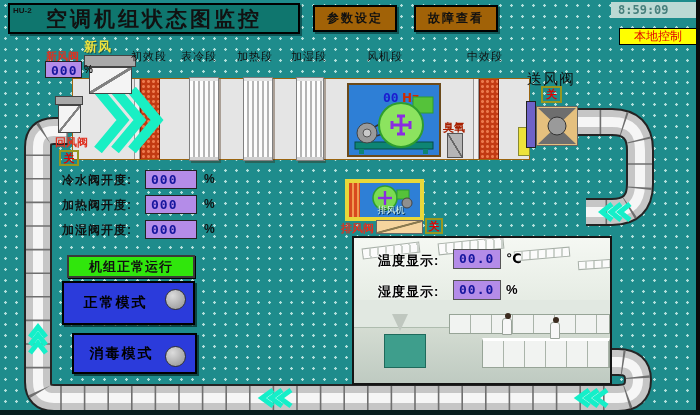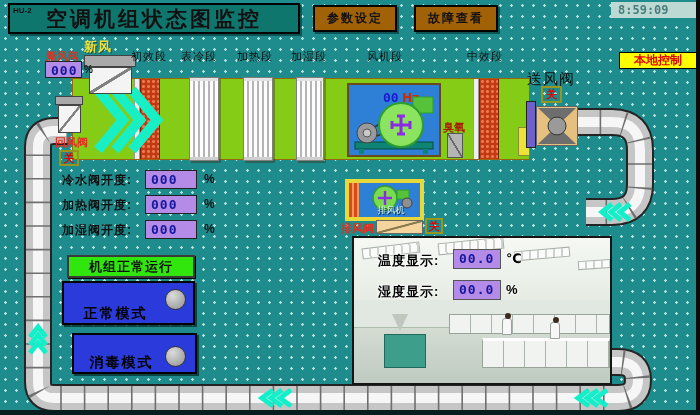--- a/index.html
+++ b/index.html
@@ -21,35 +21,35 @@
     border:2px solid #000; z-index:5; display:flex; align-items:center; justify-content:center;
     box-shadow:2px 2px 0 rgba(0,40,40,.55); }
   .title-box .main{ font-size:21px; font-weight:bold; letter-spacing:3px; }
   .hu-tag{ position:absolute; left:3px; top:1px; font-size:8px; font-weight:bold; }
   .top-btn{ height:27px; background:#a16207; border:2px solid #000; z-index:5;
     display:flex; align-items:center; justify-content:center; font-size:12px; font-weight:bold;
     letter-spacing:2px; box-shadow:2px 2px 0 rgba(0,40,40,.55); cursor:pointer; }
   .clockbox{ left:611px; width:86px; height:16px; background:#BCD9D4; color:#477F7C;
     font-size:12px; font-weight:bold; padding-left:7px; z-index:5;
     font-family:"DejaVu Sans Mono", monospace; line-height:16px; }
-  .local{ left:619px; top:52px; width:78px; height:17px; background:#FFFF00; color:#E00000;
-    border:1px solid #000; font-size:12px; font-weight:bold; text-align:center; line-height:15px; z-index:5;}
+  .local{ left:619px; top:28px; width:78px; height:17px; background:#FFFF00; color:#E00000;
+    border:1px solid #000; font-size:12px; font-weight:normal; text-align:center; line-height:15px; z-index:5;}
   
   .sec-label{ top:49px; font-size:11px; color:#101010; z-index:4; letter-spacing:1px; }
   .red-label{ font-size:11px; color:#E03020; z-index:6; font-weight:bold; }
   .yellow-label{ font-size:13px; color:#EFE23C; font-weight:bold; z-index:6;
     text-shadow:1px 1px 0 #155; letter-spacing:1px;}
   .black-label{ font-size:15px; color:#101010; z-index:6; letter-spacing:1px;}
   .state-box{ width:21px; height:17px; border:2px solid #97971F; color:#E00000;
     font-size:11px; font-weight:bold; text-align:center; line-height:13px; z-index:6; }
   .pv-box{ background:#B48CE8; border:1px solid #222; color:#16169E; font-weight:bold;
     font-size:13px; font-family:"DejaVu Sans Mono",monospace; z-index:6;
     padding-left:5px; letter-spacing:1px; line-height:17px; }
   
-  .ahu{ left:72px; top:78px; width:458px; height:82px; background:#84cc16;
+  .ahu{ left:72px; top:78px; width:458px; height:82px; background:#e5e5e5;
     border:1px solid #9A6410; z-index:3; }
   .strip-white{ position:absolute; top:0; width:6px; height:80px; background:#EFEFEF;
     border-left:1px solid #999; border-right:1px solid #999; }
   .brick{ position:absolute; top:0; width:20px; height:80px; background-color:#C23A12;
     background-image: radial-gradient(#ED7A4D 1.2px, transparent 1.7px);
     background-size:5px 5px; border-left:1px solid #7d2008; border-right:1px solid #7d2008; }
   .coil{ position:absolute; top:-2px; height:84px; width:30px;
     background:repeating-linear-gradient(90deg,#FDFDFD 0 3px,#B5B5B5 3px 5px);
     border:1px solid #7f7f7f; box-shadow:inset 0 3px 0 #E2E2E2, inset 0 -3px 0 #CFCFCF, 2px 2px 0 rgba(60,30,0,.35); }
   .fan-panel{ position:absolute; left:274px; top:4px; width:94px; height:74px;
@@ -68,21 +68,21 @@
   .valve-body{ left:536px; top:106px; width:42px; height:40px; background:#E5C07E;
     border:1px solid #666; z-index:4; }
   
   .read-label{ font-size:12px; font-weight:bold; color:#101010; z-index:6; letter-spacing:1px; }
   .read-unit{ font-size:12px; font-weight:bold; color:#101010; z-index:6; }
   
   .status-green{ left:67px; top:255px; width:128px; height:23px; background:#30E60C;
     border:2px solid #3A3A3A; z-index:5; text-align:center; font-size:13px; font-weight:bold;
     line-height:19px; letter-spacing:1px; box-shadow:1px 1px 0 #000;}
   .mode-btn{ background:#2B3BDB; border:2px solid #000; z-index:5; color:#000;
-    font-size:14px; font-weight:bold; letter-spacing:2px; display:flex; align-items:flex-end;
+    font-size:14px; font-weight:bold; letter-spacing:2px; display:flex; align-items:center;
     justify-content:center; box-shadow:2px 2px 0 rgba(0,20,20,.6); cursor:pointer; }
   .pilot{ position:absolute; width:21px; height:21px; border-radius:50%;
     background:radial-gradient(circle at 35% 30%, #DCDCDC, #8F8F8F); border:1px solid #333; }
   
   .exh-unit{ left:345px; top:179px; width:79px; height:42px; border:4px solid #E8D83A;
     background:#2E7FD6; z-index:6; }
   .exh-brick{ position:absolute; left:0; top:0; width:11px; height:34px;
     background:repeating-linear-gradient(90deg,#D84A1E 0 3px,#F09A50 3px 5px); }
   .exh-fan-label{ position:absolute; left:13px; bottom:0px; width:58px; text-align:center;
     font-size:9px; color:#D7F7EA; text-shadow:1px 1px 0 #023; }

